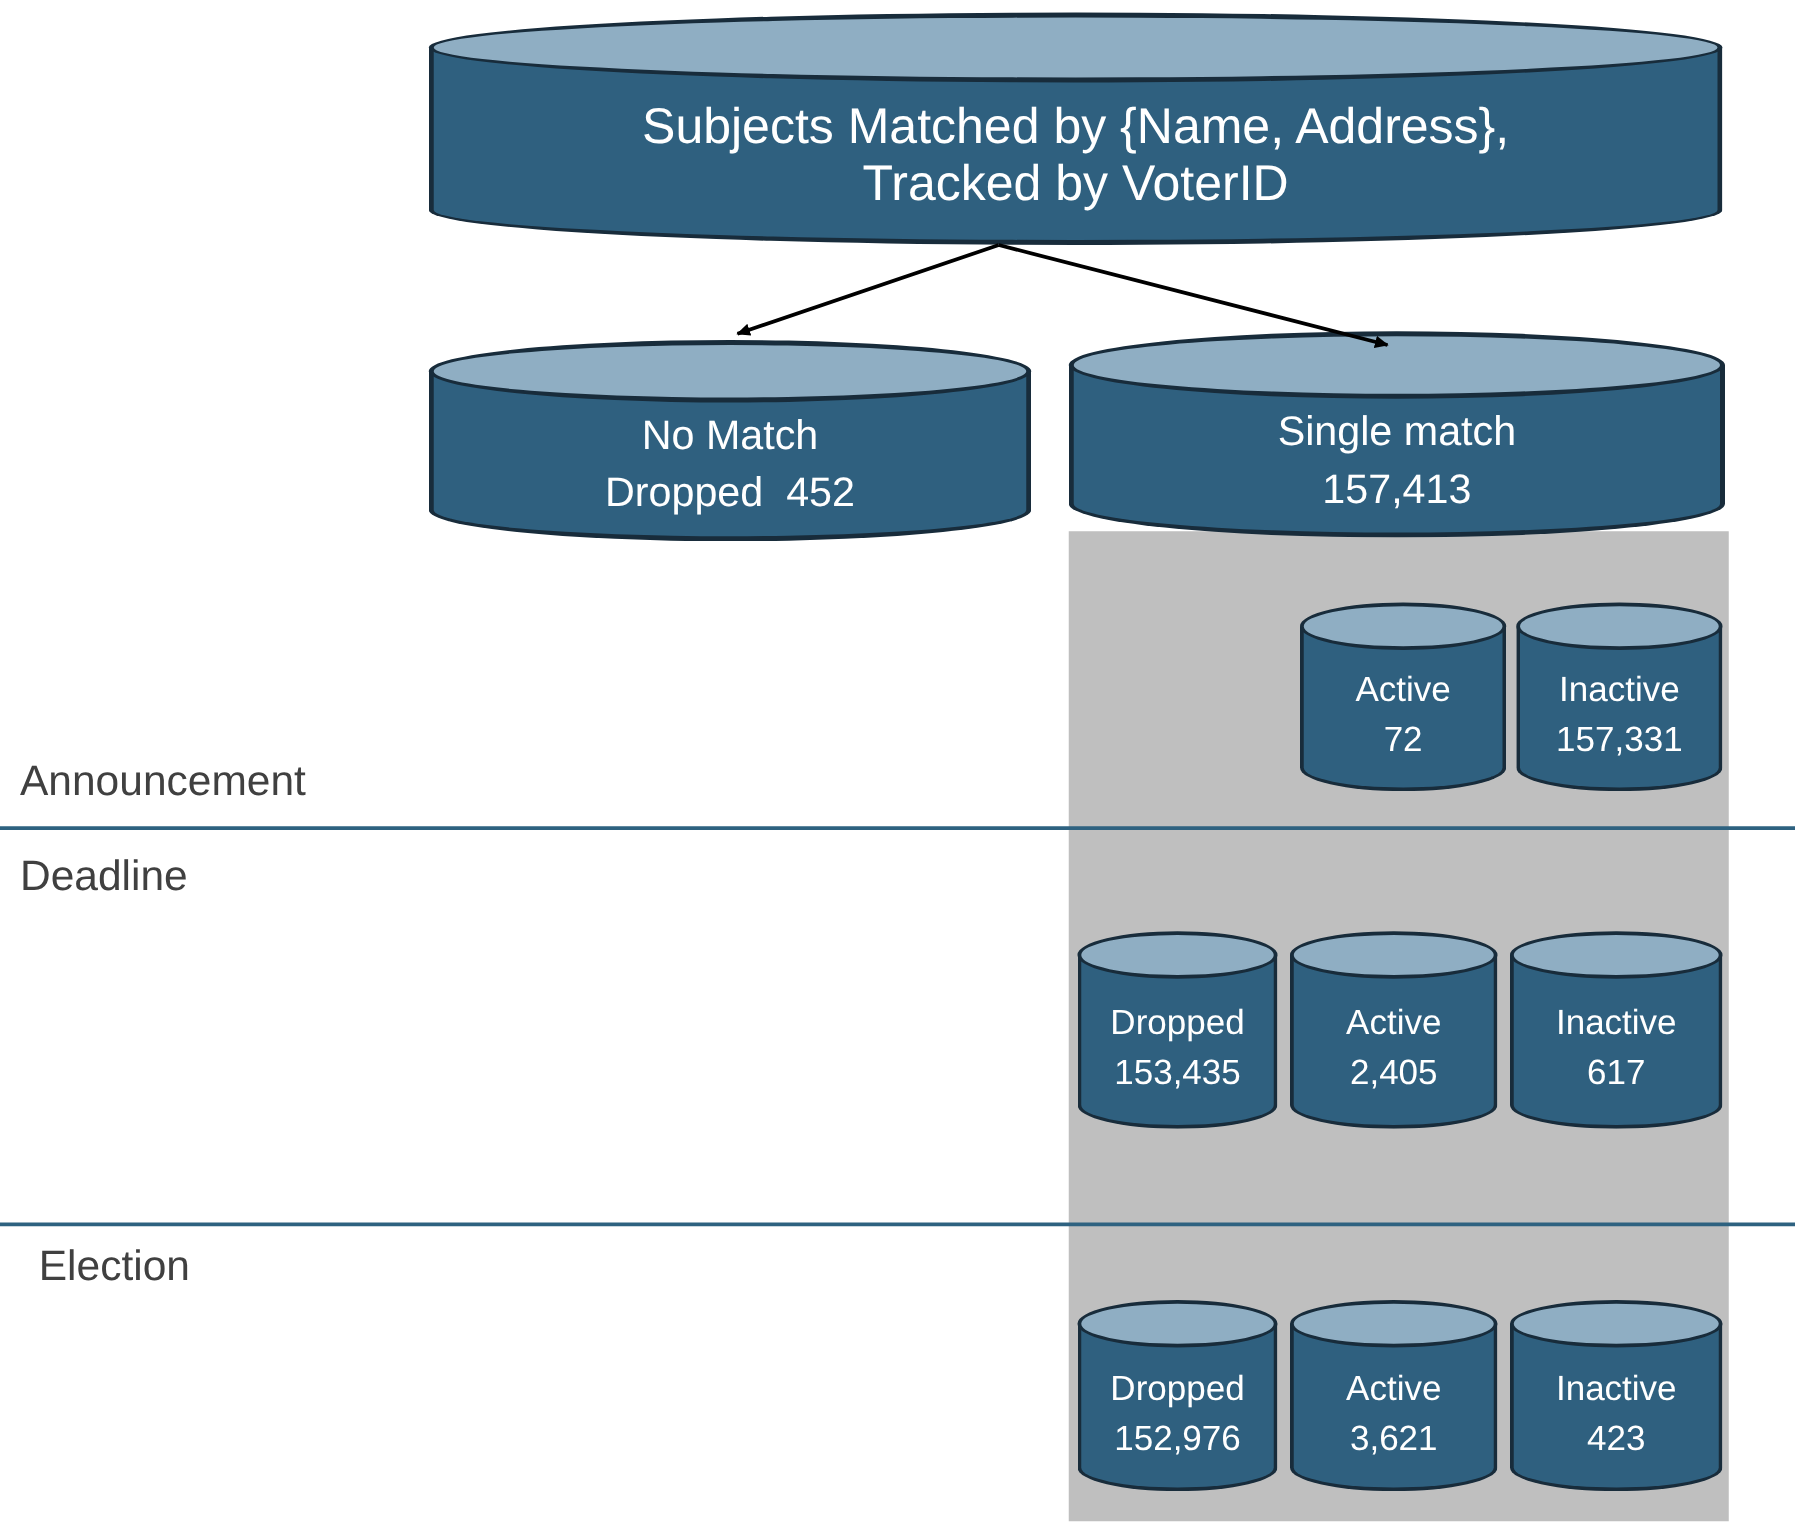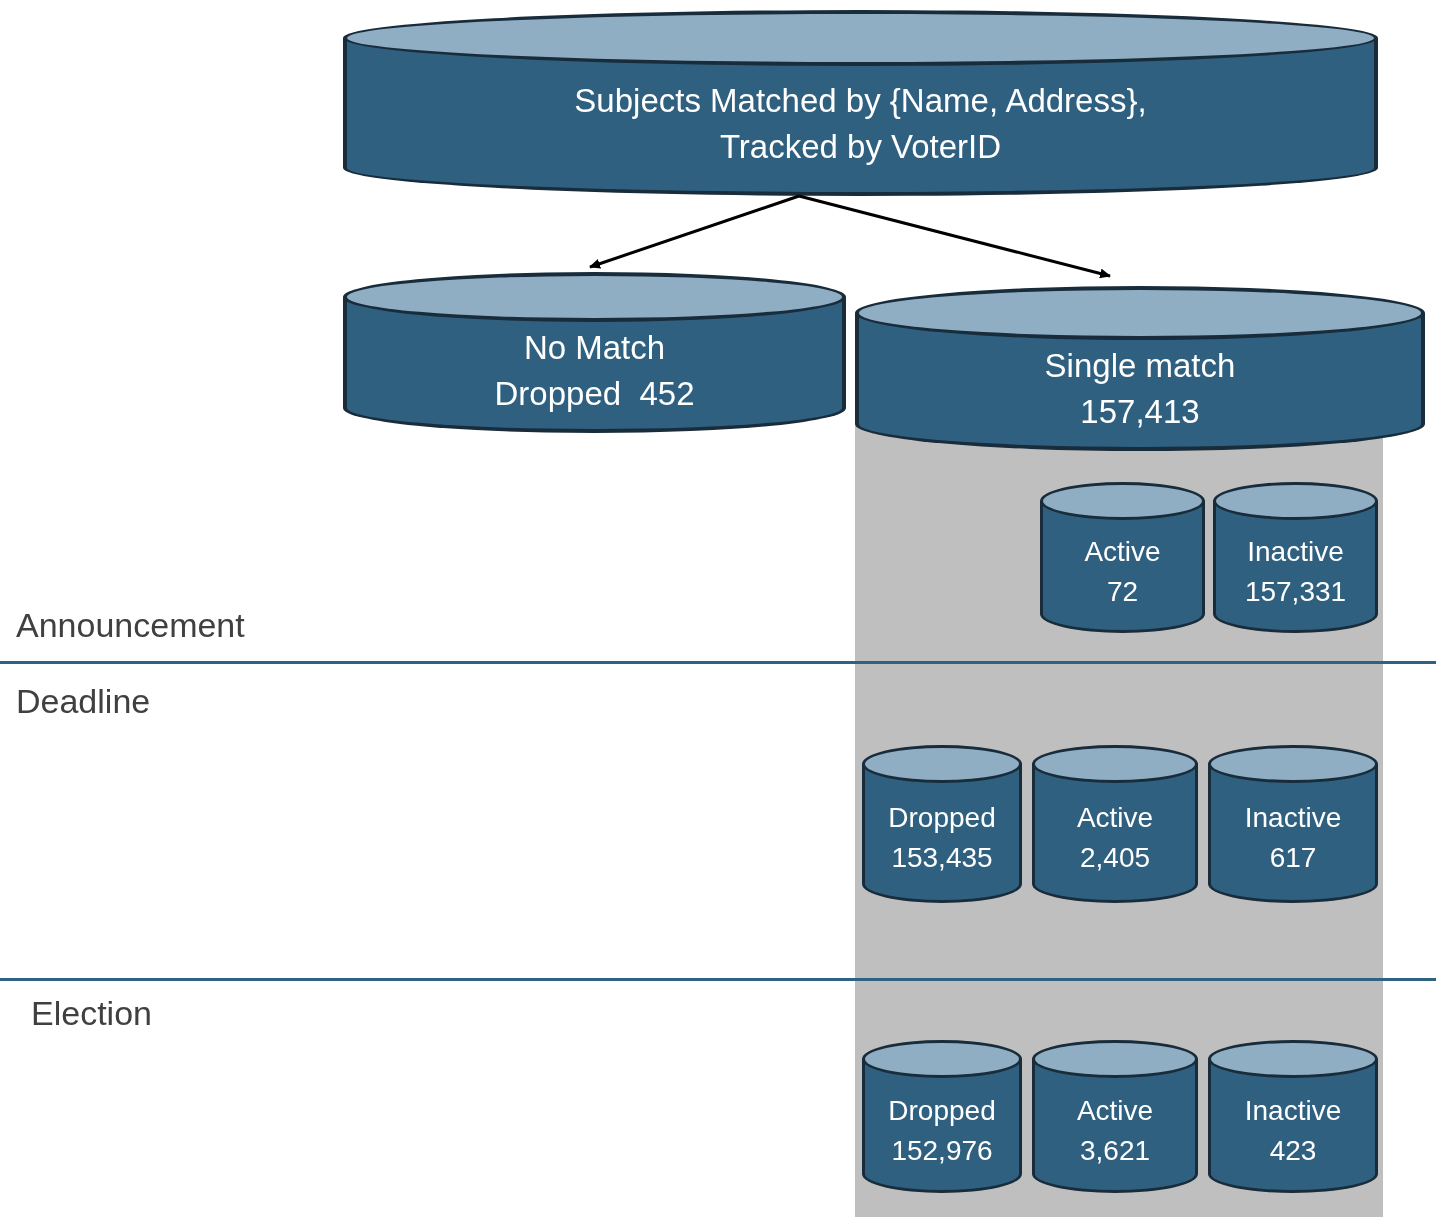--- a/index.html
+++ b/index.html
@@ -89,21 +89,21 @@
     align-items: center;
     justify-content: center;
     color: #ffffff;
     text-align: center;
     z-index: 3;
     white-space: pre;
   }
   .cyl.big    { --ry: 28px; --bw: 4px; }
   .cyl.mid    { --ry: 25px; --bw: 4px; }
   .cyl.small  { --ry: 19px; --bw: 3px; }
-  .cyl.big .cyl-text   { font-size: 33px; line-height: 46px; }
+  .cyl.big .cyl-text   { font-size: 40px; line-height: 46px; }
   .cyl.mid .cyl-text   { font-size: 33px; line-height: 46px; }
   .cyl.small .cyl-text { font-size: 28px; line-height: 40px; }
 
   
   #arrows {
     position: absolute;
     left: 0;
     top: 0;
     z-index: 5;
     pointer-events: none;
@@ -135,30 +135,30 @@
   <svg id="arrows" width="1436" height="1228">
     <defs>
       <marker id="ah" markerWidth="12" markerHeight="10" refX="10" refY="5" orient="auto" markerUnits="userSpaceOnUse">
         <path d="M0,0 L11,5 L0,10 z" fill="#000000"></path>
       </marker>
     </defs>
     <line x1="799" y1="196" x2="590" y2="267" stroke="#000000" stroke-width="3" marker-end="url(#ah)"></line>
     <line x1="799" y1="196" x2="1110" y2="276" stroke="#000000" stroke-width="3" marker-end="url(#ah)"></line>
   </svg>
 
-  <div class="cyl mid" style="left:343px;top:272px;width:482px;height:161px;padding-left:21px;">
+  <div class="cyl mid" style="left:343px;top:272px;width:482px;height:161px;">
     <div class="cyl-body"></div>
     <div class="cyl-top"></div>
     <div class="cyl-text">
       <div>No Match</div>
       <div>Dropped  452</div>
     </div>
   </div>
 
-  <div class="cyl mid" style="left:855px;top:286px;width:570px;height:165px;--ry:27px;">
+  <div class="cyl mid" style="left:855px;top:265px;width:525px;height:165px;--ry:27px;">
     <div class="cyl-body"></div>
     <div class="cyl-top"></div>
     <div class="cyl-text">
       <div>Single match</div>
       <div>157,413</div>
     </div>
   </div>
 
   <div class="cyl small" style="left:1040px;top:482px;width:165px;height:151px;">
     <div class="cyl-body"></div>

